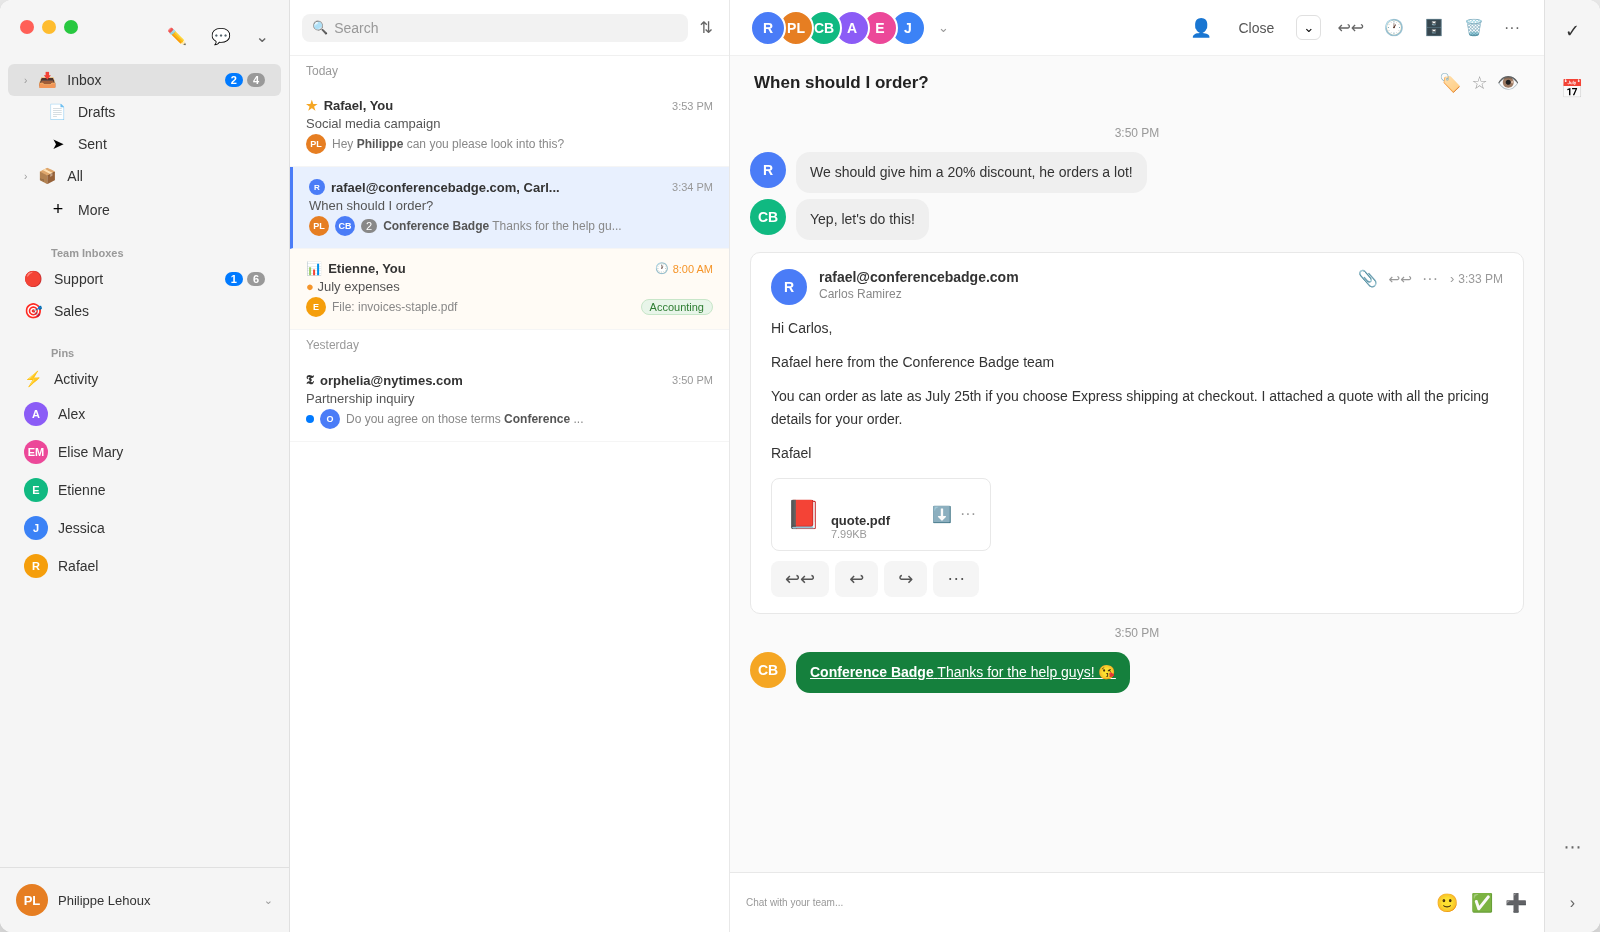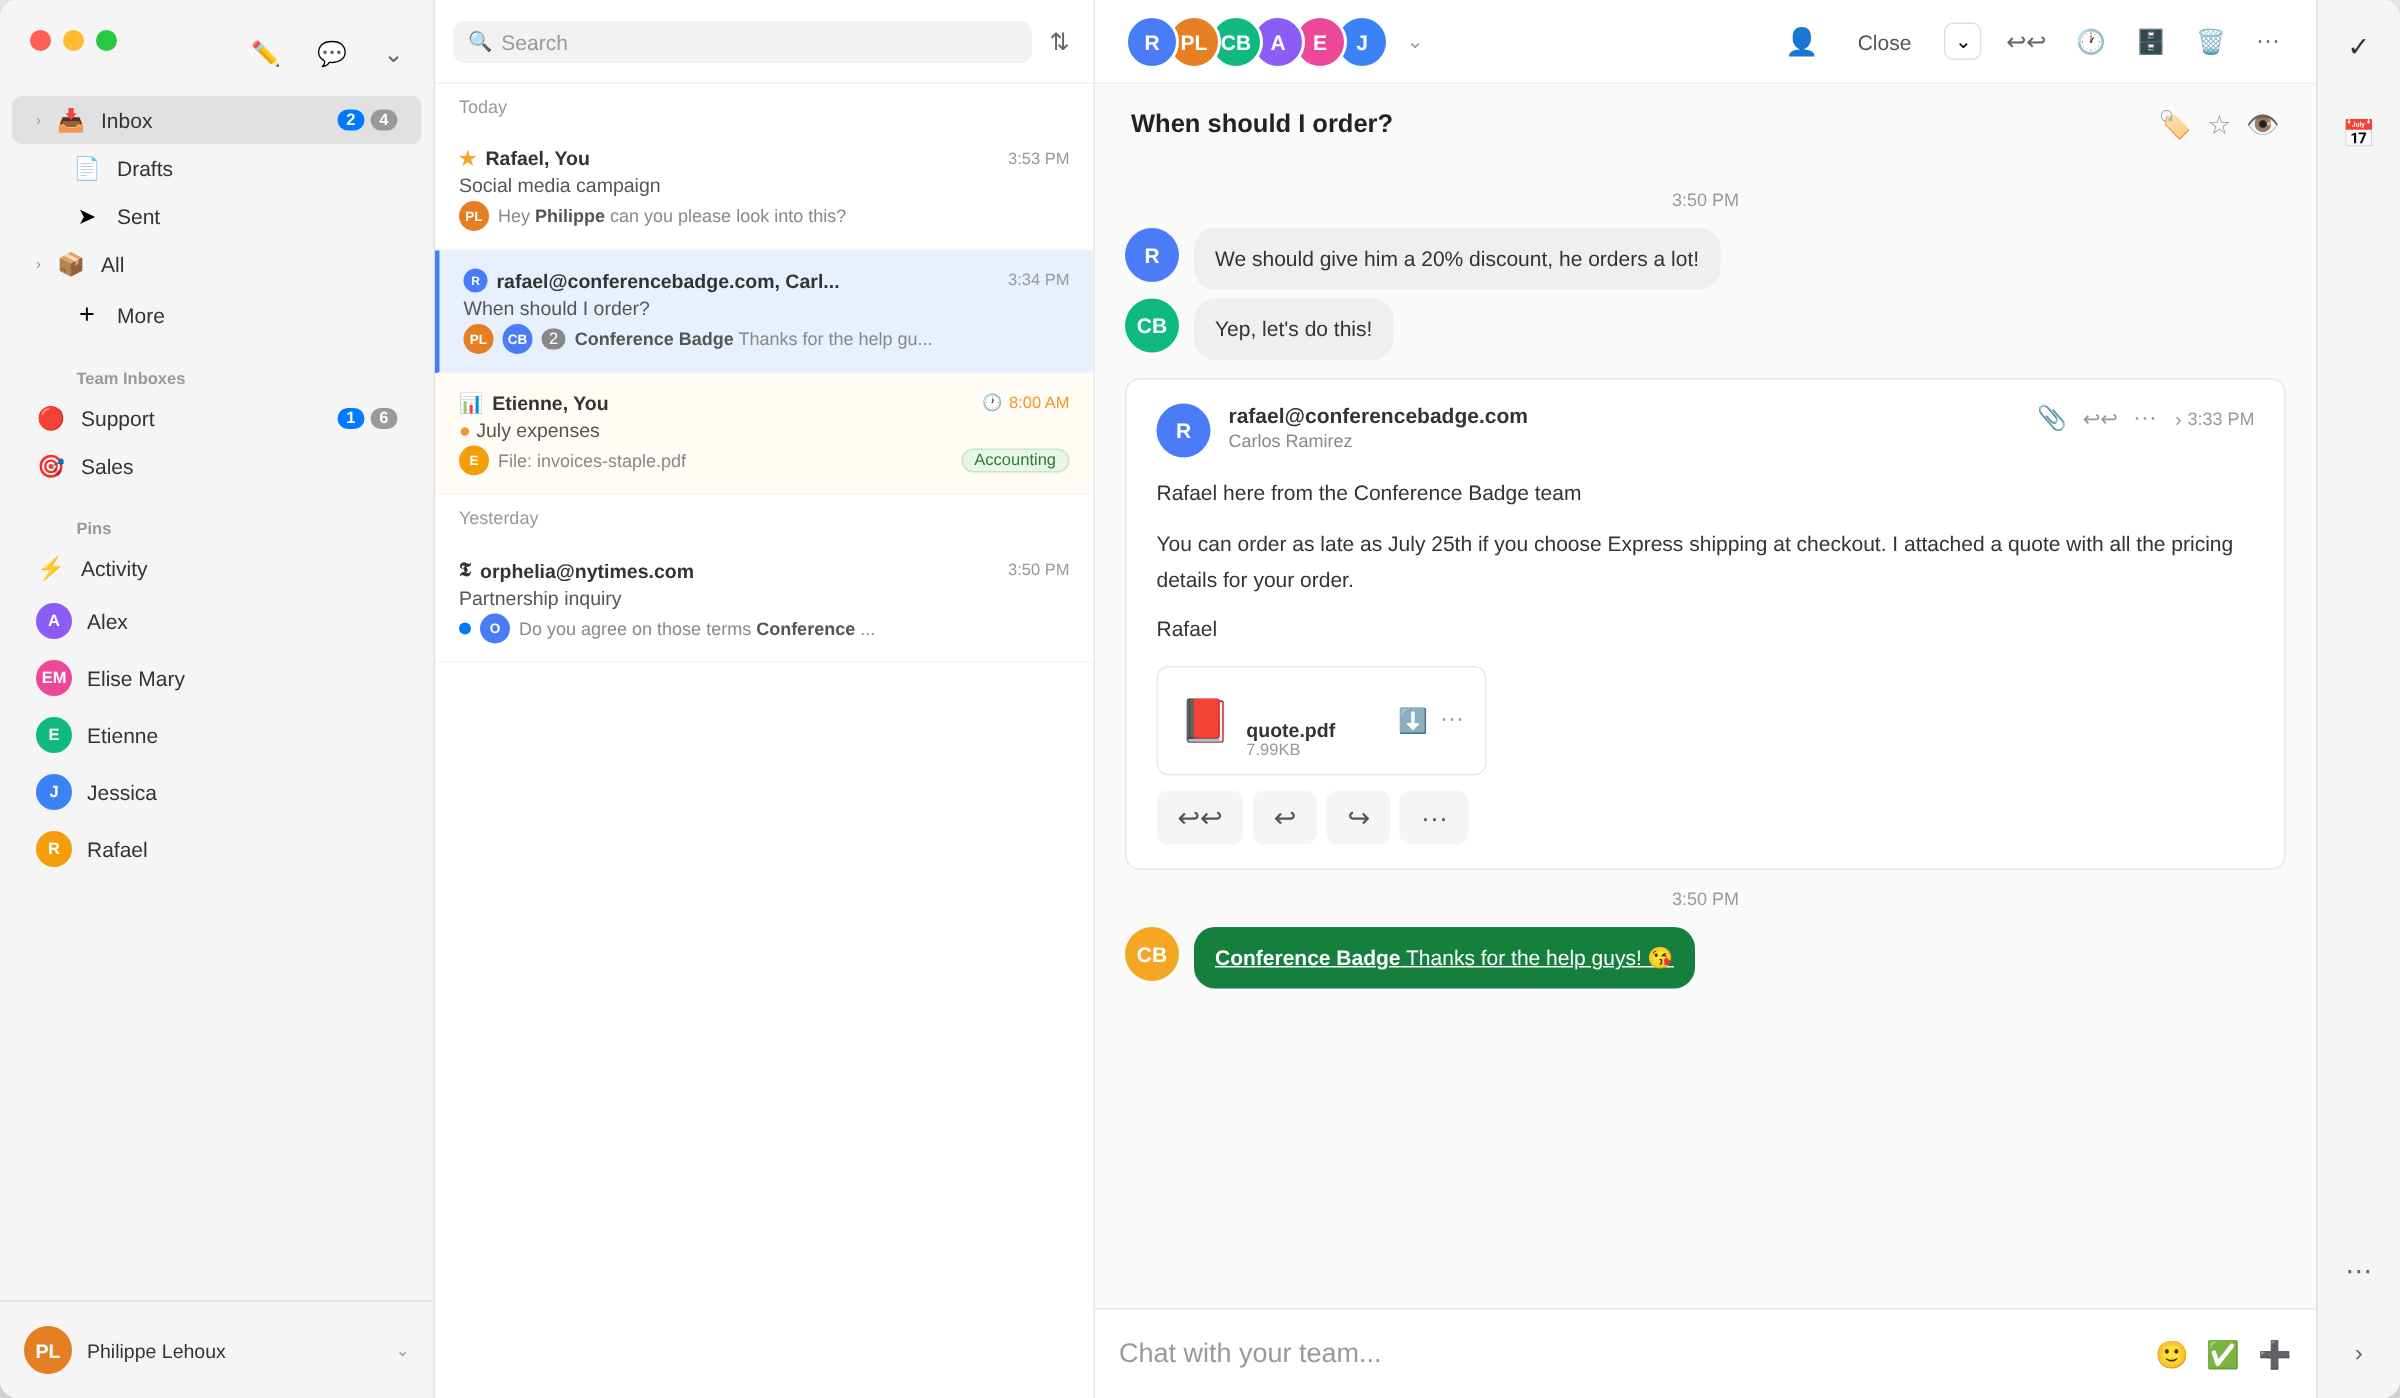--- a/index.html
+++ b/index.html
@@ -101,21 +101,21 @@
     .attachment-icon { font-size: 28px; }
     .attachment-info { flex: 1; }
     .attachment-name { font-size: 13px; font-weight: 600; color: #333; margin-top: 24px; }
     .attachment-size { font-size: 11px; color: #999; }
     .attachment-actions { display: flex; gap: 8px; color: #999; }
 
     .reply-actions { display: flex; gap: 6px; margin-top: 10px; }
     .reply-btn { background: #f5f5f5; border: none; border-radius: 8px; padding: 7px 14px; cursor: pointer; font-size: 18px; color: #555; }
 
     .chat-bar { height: 60px; border-top: 1px solid #e8e8e8; display: flex; align-items: center; padding: 0 16px; gap: 12px; background: #fff; }
-    .chat-input-fake { flex: 1; font-size: 18px; color: #999; border: none; outline: none; background: none; }
+    .chat-input-fake { flex: 1; font-size: 10px; color: #999; border: none; outline: none; background: none; }
     .chat-bar-icons { display: flex; gap: 12px; color: #666; font-size: 18px; }
 
     
     .right-sidebar { width: 56px; background: #f5f5f5; border-left: 1px solid #e0e0e0; display: flex; flex-direction: column; align-items: center; padding: 12px 0; gap: 20px; flex-shrink: 0; }
     .right-icon { font-size: 18px; color: #666; cursor: pointer; padding: 8px; border-radius: 8px; }
     .right-icon.active { color: #333; }
 
     .msg-avatar { width: 36px; height: 36px; border-radius: 50%; flex-shrink: 0; display: flex; align-items: center; justify-content: center; font-size: 14px; font-weight: 700; color: #fff; }
   </style>
 </head>
@@ -373,20 +373,21 @@
                 <span style="cursor:pointer;font-size:14px;">↩↩</span>
                 <span style="cursor:pointer;">···</span>
               </div>
               <div style="display:flex;align-items:center;gap:4px;">
                 <span style="color:#999;font-size:13px;">›</span>
                 <span class="email-time">3:33 PM</span>
               </div>
             </div>
           </div>
           <div class="email-body">
+            <p>Hi Carlos,</p>
             <p>Rafael here from the Conference Badge team</p>
             <p>You can order as late as July 25th if you choose Express shipping at checkout. I attached a quote with all the pricing details for your order.</p>
             <p>Rafael</p>
           </div>
 
           <div class="attachment">
             <span class="attachment-icon" style="color:#e74c3c;">📕</span>
             <div class="attachment-info">
               <div class="attachment-name">quote.pdf</div>
               <div class="attachment-size">7.99KB</div>

